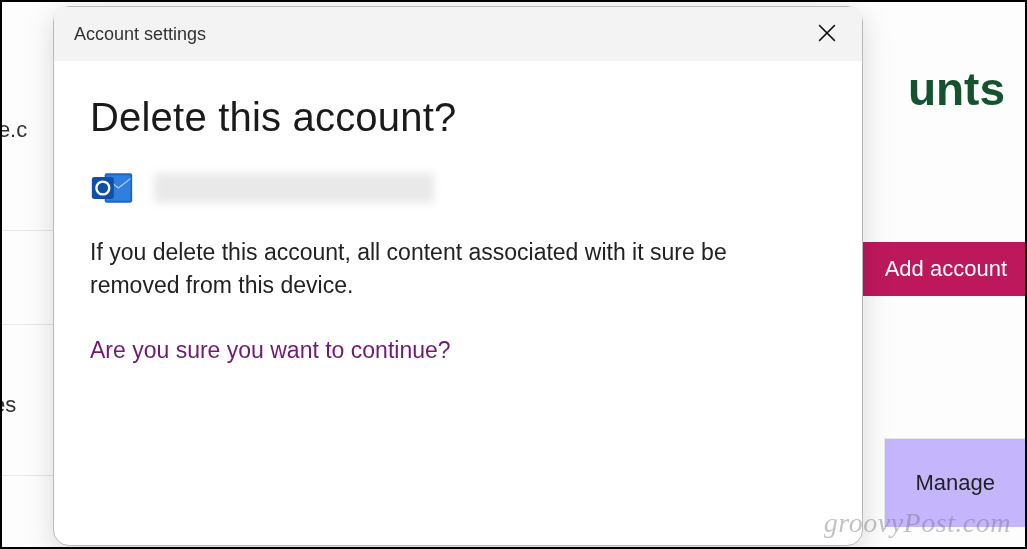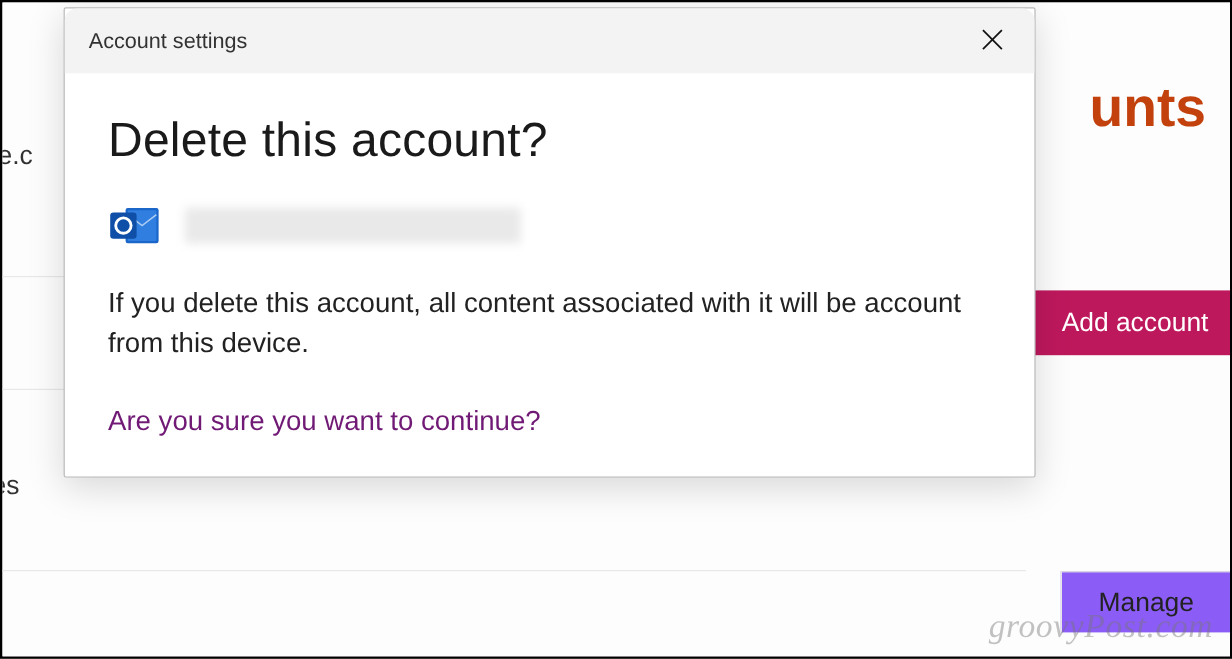--- a/index.html
+++ b/index.html
@@ -16,21 +16,21 @@
       position: absolute;
       inset: 0;
       background: #fdfdfd;
     }
     .bg-heading {
       position: absolute;
       top: 60px;
       right: 20px;
       font-size: 46px;
       font-weight: 600;
-      color: #c2410c;
+      color: #14532d;
     }
     .bg-sidebar-text {
       position: absolute;
       left: -20px;
       color: #333;
       font-size: 22px;
     }
     .bg-s2 { top: 115px; }
     .bg-s3 { top: 390px; }
     .bg-s4 { top: 445px; }
@@ -41,47 +41,47 @@
       background: #be185d;
       color: #fff;
       font-size: 22px;
       padding: 14px 18px 14px 26px;
       border: none;
     }
     .bg-manage-btn {
       position: absolute;
       bottom: 20px;
       right: 0;
-      background: #8b5cf6;
+      background: #c4b5fd;
       color: #222;
       font-size: 22px;
-      padding: 12px 30px;
+      padding: 31px 30px;
       border: none;
       border-top: 1px solid #e6e6e6;
       border-left: 1px solid #e6e6e6;
     }
     .bg-divider {
       position: absolute;
       left: -2px;
       right: 170px;
       height: 1px;
       background: #e8e8e8;
     }
     .bg-div1 { top: 228px; }
     .bg-div2 { top: 322px; }
     .bg-div3 { top: 473px; }
     .modal {
       position: absolute;
       top: 4px;
       left: 51px;
       width: 810px;
-      height: 392px;
+      height: 540px;
       background: #fff;
       border: 1px solid #b9b9b9;
-      border-radius: 2px;
+      border-radius: 16px;
       box-shadow: 0 8px 30px rgba(0,0,0,0.15);
       display: flex;
       flex-direction: column;
     }
     .modal-header {
       height: 54px;
       background: #f3f3f3;
       border-top-left-radius: 10px;
       border-top-right-radius: 10px;
       display: flex;
@@ -190,18 +190,18 @@
           <rect x="16" y="8" width="30" height="32" rx="2" fill="#1a66c9"></rect>
           <rect x="18" y="10" width="26" height="28" rx="1" fill="#2f7ee0"></rect>
           <path d="M18 14 L31 24 L44 14" stroke="#ffffff" stroke-width="1.4" fill="none" opacity="0.6"></path>
           <rect x="2" y="12" width="24" height="24" rx="3" fill="#0f4fa8"></rect>
           <circle cx="14" cy="24" r="7" stroke="#fff" stroke-width="2.6" fill="none"></circle>
         </svg>
       </span>
       <div class="redacted"></div>
     </div>
 
-    <p class="warning-text">If you delete this account, all content associated with it will be account from this device.</p>
+    <p class="warning-text">If you delete this account, all content associated with it sure be removed from this device.</p>
     <p class="confirm-text">Are you sure you want to continue?</p>
   </div>
 </div>
 
 <div class="watermark">groovyPost.com</div>
 
 </body></html>

